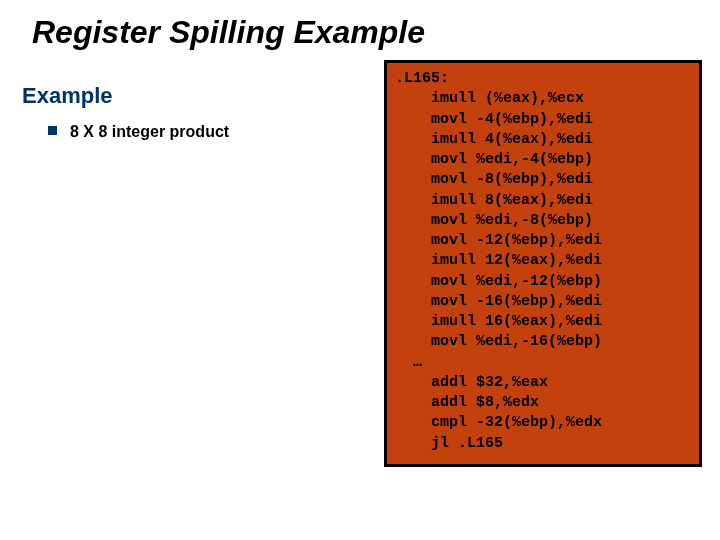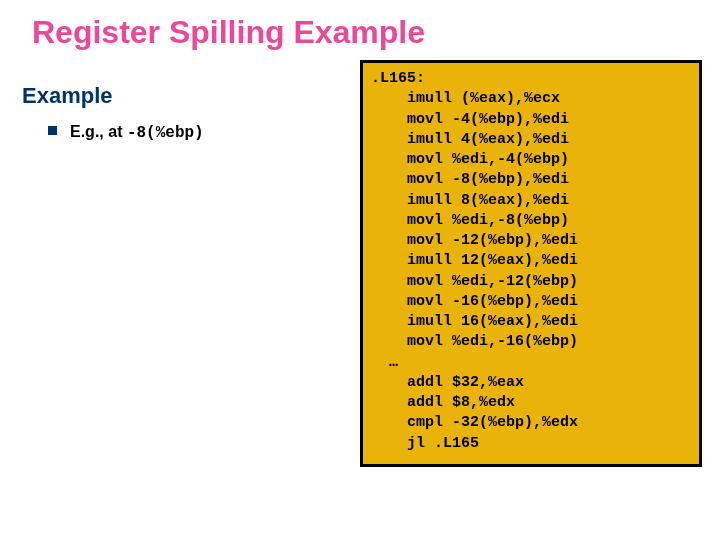--- a/index.html
+++ b/index.html
@@ -7,21 +7,22 @@
     width: 720px;
     height: 540px;
     background: #ffffff;
     font-family: Arial, Helvetica, sans-serif;
     position: relative;
     overflow: hidden;
   }
   .title {
     font-size: 32px;
     font-weight: bold;
-    color: #ec4899;
+    font-style: italic;
+    color: #000000;
     padding: 14px 0 0 32px;
   }
   .subtitle {
     font-size: 22px;
     font-weight: bold;
     color: #003366;
     padding: 32px 0 0 22px;
   }
   .bullets {
     list-style: none;
@@ -43,22 +44,22 @@
     left: 0;
     top: 5px;
     width: 9px;
     height: 9px;
     background: #003366;
   }
   .codebox {
     position: absolute;
     top: 60px;
     right: 18px;
-    width: 342px;
-    background: #eab308;
+    width: 318px;
+    background: #c2410c;
     border: 3px solid #000;
     padding: 6px 8px 10px 8px;
     font-family: "Courier New", Courier, monospace;
     font-size: 15px;
     font-weight: bold;
     color: #000;
     line-height: 1.35;
     white-space: pre;
   }
   .mono {
@@ -67,21 +68,21 @@
   }
 </style>
 </head>
 <body>
 
 <h1 class="title">Register Spilling Example</h1>
 
 <h2 class="subtitle">Example</h2>
 
 <ul class="bullets">
-  <li><span>E.g., at </span><span class="mono">-8(%ebp)</span></li>
+  <li><span>8 X 8 integer product</span></li>
 </ul>
 
 <div class="codebox"><span>.L165:</span>
     <span>imull (%eax),%ecx</span>
     <span>movl -4(%ebp),%edi</span>
     <span>imull 4(%eax),%edi</span>
     <span>movl %edi,-4(%ebp)</span>
     <span>movl -8(%ebp),%edi</span>
     <span>imull 8(%eax),%edi</span>
     <span>movl %edi,-8(%ebp)</span>

